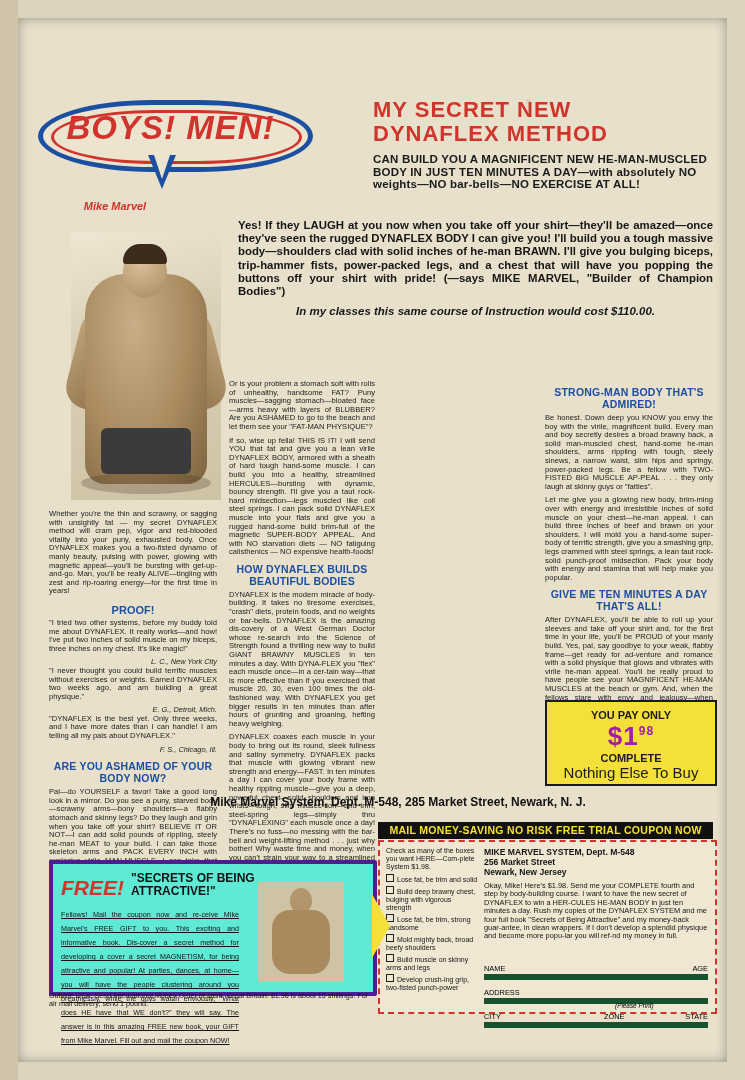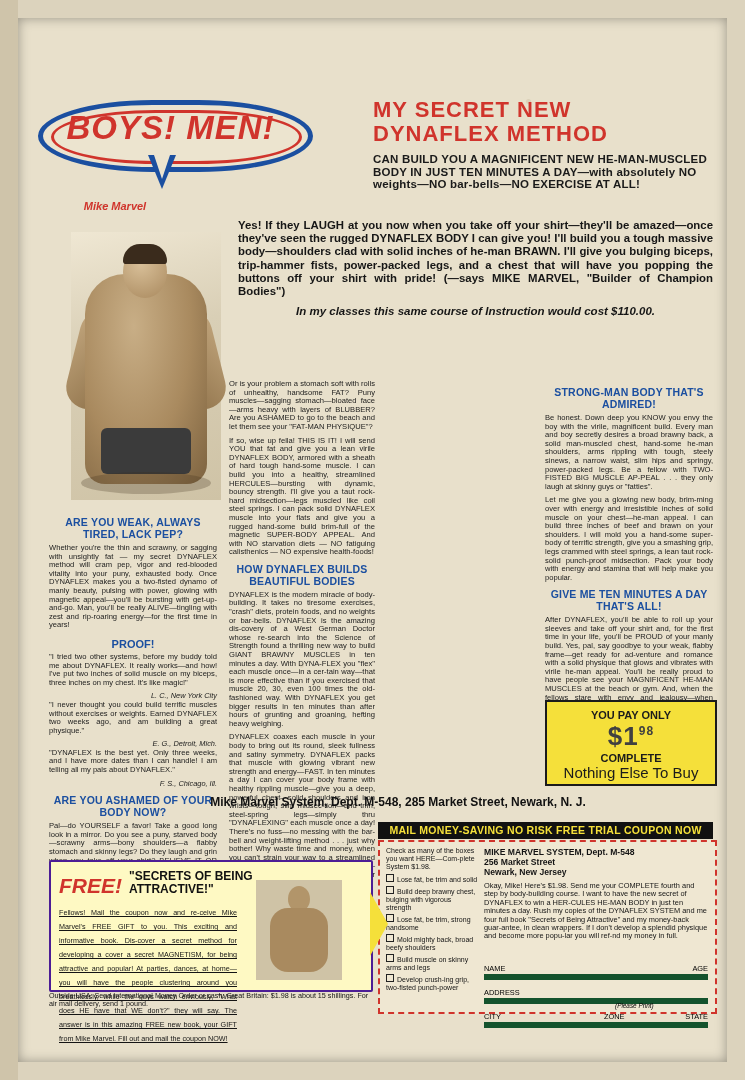--- a/index.html
+++ b/index.html
@@ -71,21 +71,21 @@
   .proof-head{color:#1b4fa0;font-weight:bold;font-size:11px;text-align:center;margin:8px 0 3px;}
   .sig{text-align:right;font-size:7.4px;font-style:italic;}
 
   .yourpal{text-align:right;font-style:italic;font-weight:bold;font-size:10px;color:#1b1b1b;margin-top:6px;}
   .mmred{text-align:right;font-weight:bold;font-size:11px;color:#d0342c;}
   .builder{text-align:right;font-style:italic;font-weight:bold;font-size:9px;color:#1b1b1b;}
 
   
   .pricebox{position:absolute;left:512px;top:660px;width:168px;height:82px;background:#f5e03a;border:2px solid #1b1b1b;text-align:center;}
   .pricebox .l1{font-weight:bold;font-size:11px;margin-top:7px;color:#1b1b1b;}
-  .pricebox .l2{font-weight:bold;font-size:26px;color:#404040;letter-spacing:1px;}
+  .pricebox .l2{font-weight:bold;font-size:26px;color:#a21caf;letter-spacing:1px;}
   .pricebox .l2 sup{font-size:12px;vertical-align:super;}
   .pricebox .l3{font-weight:bold;font-size:11px;color:#1b1b1b;}
   .pricebox .l4{font-size:15px;color:#1b1b1b;}
 
   .address{position:absolute;left:150px;top:755px;width:430px;text-align:center;font-weight:bold;font-size:12px;color:#111;}
 
   
   .couponbar{position:absolute;left:345px;top:782px;width:335px;height:17px;background:#111;color:#f5e03a;
      font-weight:bold;font-size:10.5px;text-align:center;line-height:17px;letter-spacing:.3px;}
   .coupon{position:absolute;left:345px;top:800px;width:335px;height:170px;border:2px dashed #d0342c;background:#efe7d2;}
@@ -93,21 +93,21 @@
   .coupon .right{position:absolute;left:104px;top:5px;width:224px;font-size:7.4px;line-height:8.4px;color:#141414;}
   .coupon .right .co-head{font-weight:bold;font-size:8.6px;line-height:10px;}
   .lines{position:absolute;left:104px;top:118px;width:224px;font-size:7.4px;}
   .lines div{border-bottom:6px solid #14532d;height:14px;margin-bottom:4px;position:relative;}
   .lines span{position:absolute;bottom:1px;}
   .lines .r{right:0;}
   .lines .m{left:120px;}
   .printnote{position:absolute;left:235px;top:160px;font-size:6.4px;font-style:italic;}
 
   
-  .freebox{position:absolute;left:16px;top:820px;width:320px;height:128px;background:#fef9c3;border:2px solid #4c1d95;border-radius:2px;}
+  .freebox{position:absolute;left:16px;top:820px;width:320px;height:128px;background:#5eead4;border:4px solid #4c1d95;border-radius:2px;}
   .freebox .arrow{position:absolute;right:-17px;top:30px;width:0;height:0;border-top:32px solid transparent;border-bottom:32px solid transparent;border-left:18px solid #f5e03a;}
   .freeword{position:absolute;left:8px;top:12px;font-weight:bold;font-style:italic;font-size:21px;color:#d0342c;}
   .freetitle{position:absolute;left:78px;top:8px;width:160px;font-weight:bold;font-size:12px;line-height:13px;color:#111;}
   .freetxt{position:absolute;left:8px;top:44px;width:178px;font-size:7.2px;line-height:14px;color:#141414;text-align:justify;text-decoration:underline;}
   .freefig{position:absolute;left:205px;top:18px;width:86px;height:100px;background:#cfc3a6;}
   .freefig .h{position:absolute;left:32px;top:6px;width:22px;height:26px;border-radius:50%;background:#b2956a;}
   .freefig .b{position:absolute;left:14px;top:28px;width:58px;height:64px;border-radius:18px;background:#a98a5f;}
 
   .outside{position:absolute;left:16px;top:952px;width:320px;font-size:7.2px;line-height:8.4px;color:#141414;}
 </style>
@@ -147,21 +147,20 @@
         <div class="shadow"></div>
       </div>
     </div>
 
     <div class="intro">
       <span class="lead">Yes! If they LAUGH at you now when you take off your shirt—they'll be amazed—once they've seen the rugged DYNAFLEX BODY I can give you! I'll build you a tough massive body—shoulders clad with solid inches of he-man BRAWN. I'll give you bulging biceps, trip-hammer fists, power-packed legs, and a chest that will have you popping the buttons off your shirt with pride! (—says MIKE MARVEL, "Builder of Champion Bodies")</span>
       <span class="classes">In my classes this same course of Instruction would cost $110.00.</span>
     </div>
 
     <div class="col1">
-      <div class="colhead">ARE YOU WEAK, ALWAYS TIRED, LACK PEP?</div>
       <div class="body-txt">
           <p>Whether you're the thin and scrawny, or sagging with unsightly fat — my secret DYNAFLEX method will cram pep, vigor and red-blooded vitality into your puny, exhausted body. Once DYNAFLEX makes you a two-fisted dynamo of manly beauty, pulsing with power, glowing with magnetic appeal—you'll be bursting with get-up-and-go. Man, you'll be really ALIVE—tingling with zest and rip-roaring energy—for the first time in years!</p>
         </div>
       <div class="proof-head">PROOF!</div>
       <div class="body-txt">
         <p>"I tried two other systems, before my buddy told me about DYNAFLEX. It really works—and how! I've put two inches of solid muscle on my biceps, three inches on my chest. It's like magic!"</p>
         <div class="sig">L. C., New York City</div>
         <p>"I never thought you could build terrific muscles without exercises or weights. Earned DYNAFLEX two weeks ago, and am building a great physique."</p>
         <div class="sig">E. G., Detroit, Mich.</div>
         <p>"DYNAFLEX is the best yet. Only three weeks, and I have more dates than I can handle! I am telling all my pals about DYNAFLEX."</p>

